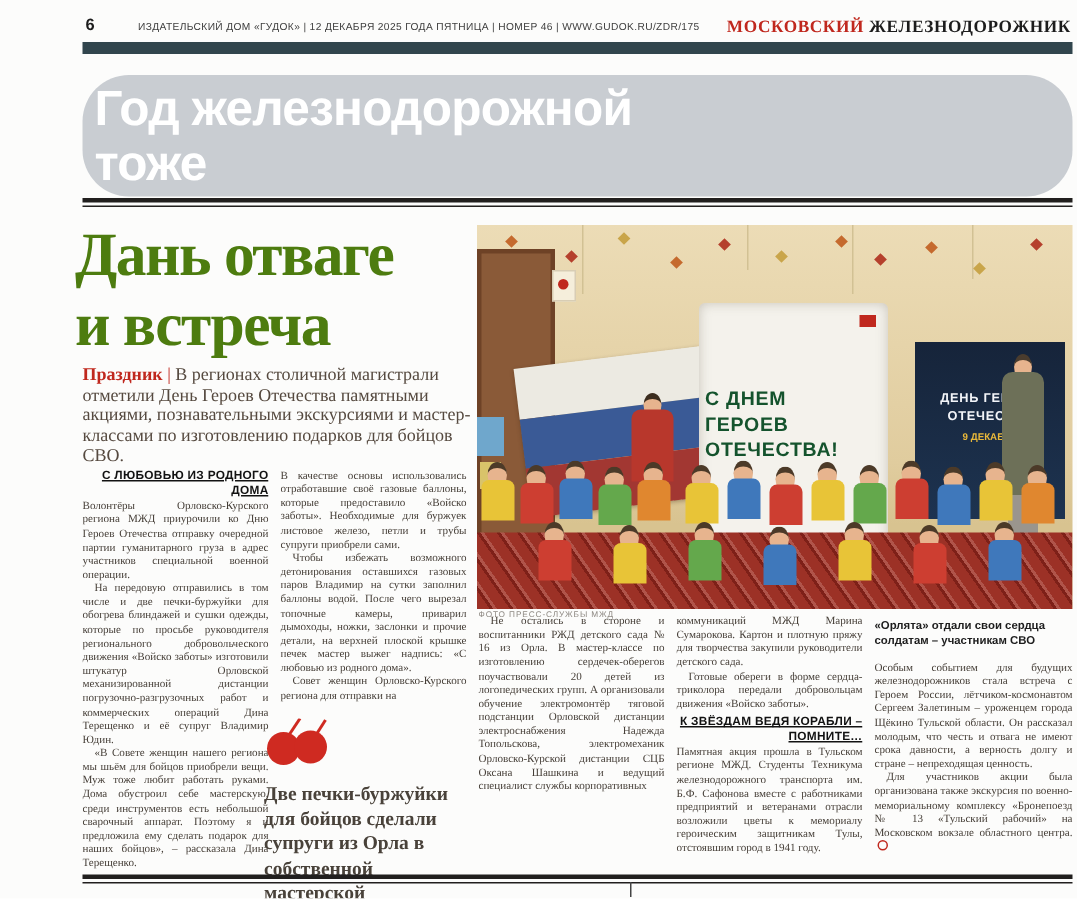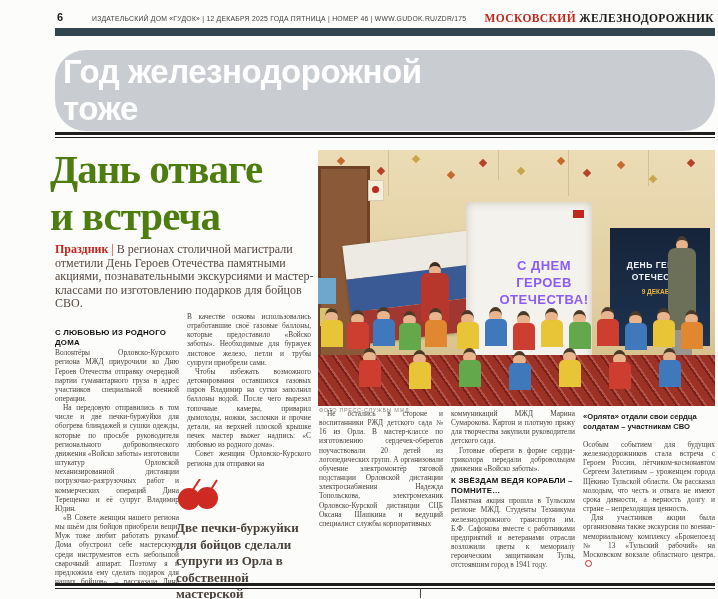--- a/index.html
+++ b/index.html
@@ -28,21 +28,21 @@
   .lead{position:absolute;left:55px;top:243px;width:262px;
         font:12px/13.6px "Liberation Serif",serif;color:#55493f;}
   .lead .kicker{font-weight:bold;color:#c0281e;}
   .lead .ldiv{color:#c0281e;padding:0 3px;}
   
   .col{position:absolute;width:124px;font:7.4px/9.15px "Liberation Serif",serif;
        color:#463f38;text-align:justify;overflow:hidden;}
   .col p{margin:0;text-indent:8px;}
   .col p.noindent{text-indent:0;}
   .subhead{font:bold 7.9px/9.6px "Liberation Sans",sans-serif;color:#121212;
-           text-align:left;letter-spacing:.2px;margin:16px 0 1px 0;}
+           text-align:right;letter-spacing:.2px;margin:0 0 1px 0;text-decoration:underline;}
   #col1{left:55px;top:312px;height:272px;}
   #col2{left:187px;top:312px;height:170px;}
   #col3{left:319px;top:409px;height:176px;}
   #col4{left:451px;top:409px;height:176px;}
   #col5{left:583px;top:440px;width:132px;height:144px;}
   .photocaption{position:absolute;left:583px;top:412px;width:132px;
                 font:bold 7.6px/9.6px "Liberation Sans",sans-serif;color:#1d1d1d;}
   .photocredit{position:absolute;left:319px;top:407px;font:5.5px "Liberation Sans",sans-serif;
                color:#8f8a84;letter-spacing:.6px;}
   .endmark{display:inline-block;width:5px;height:5px;border:1.5px solid #c0281e;
@@ -62,22 +62,22 @@
   .gstring{top:0;width:1px;height:46px;background:#d2c194;}
   .gitem{width:6px;height:6px;transform:rotate(45deg);}
   .flag{left:30px;top:88px;width:126px;height:100px;transform:rotate(-7deg);
         box-shadow:0 1px 3px rgba(60,40,20,.35);}
   .flag .w{left:0;top:0;width:100%;height:34%;background:#eceae2;}
   .flag .b{left:0;top:34%;width:100%;height:33%;background:#3a5a96;}
   .flag .r{left:0;top:67%;width:100%;height:33%;background:#a23732;}
   .rollup{left:148px;top:52px;width:126px;height:186px;background:#f4f2ec;border-radius:4px;
           box-shadow:inset 0 0 8px rgba(120,110,90,.35);}
   .rollup .logo{right:8px;top:8px;width:11px;height:8px;background:#c0281e;}
-  .rollup .line{left:15px;width:100%;text-align:center;
-                font:bold 13px "Liberation Sans",sans-serif;color:#8b5cf6;letter-spacing:.5px;}
+  .rollup .line{left:4px;width:100%;text-align:left;
+                font:bold 13px "Liberation Sans",sans-serif;color:#14532d;letter-spacing:.5px;}
   .tv{left:292px;top:78px;width:100px;height:118px;background:linear-gradient(#16243a,#1d3350);}
   .tv .line{left:0;width:100%;text-align:center;font:bold 8.5px "Liberation Sans",sans-serif;
             color:#f2f4f8;letter-spacing:.5px;}
   .tv .date{left:0;width:100%;text-align:center;font:bold 6.5px "Liberation Sans",sans-serif;color:#e8b83a;}
   .person .head{border-radius:50%;background:#e7b48e;}
   .teacher{left:102px;top:112px;width:30px;height:70px;}
   .teacher .head{left:9px;top:0;width:12px;height:12px;border-top:4px solid #3c2d1f;}
   .teacher .body{left:1px;top:11px;width:28px;height:48px;background:#b8372c;border-radius:6px 6px 0 0;}
   .woman{left:346px;top:86px;width:36px;height:150px;}
   .woman .head{left:12px;top:0;width:12px;height:13px;border-top:4px solid #4a3c2e;}

